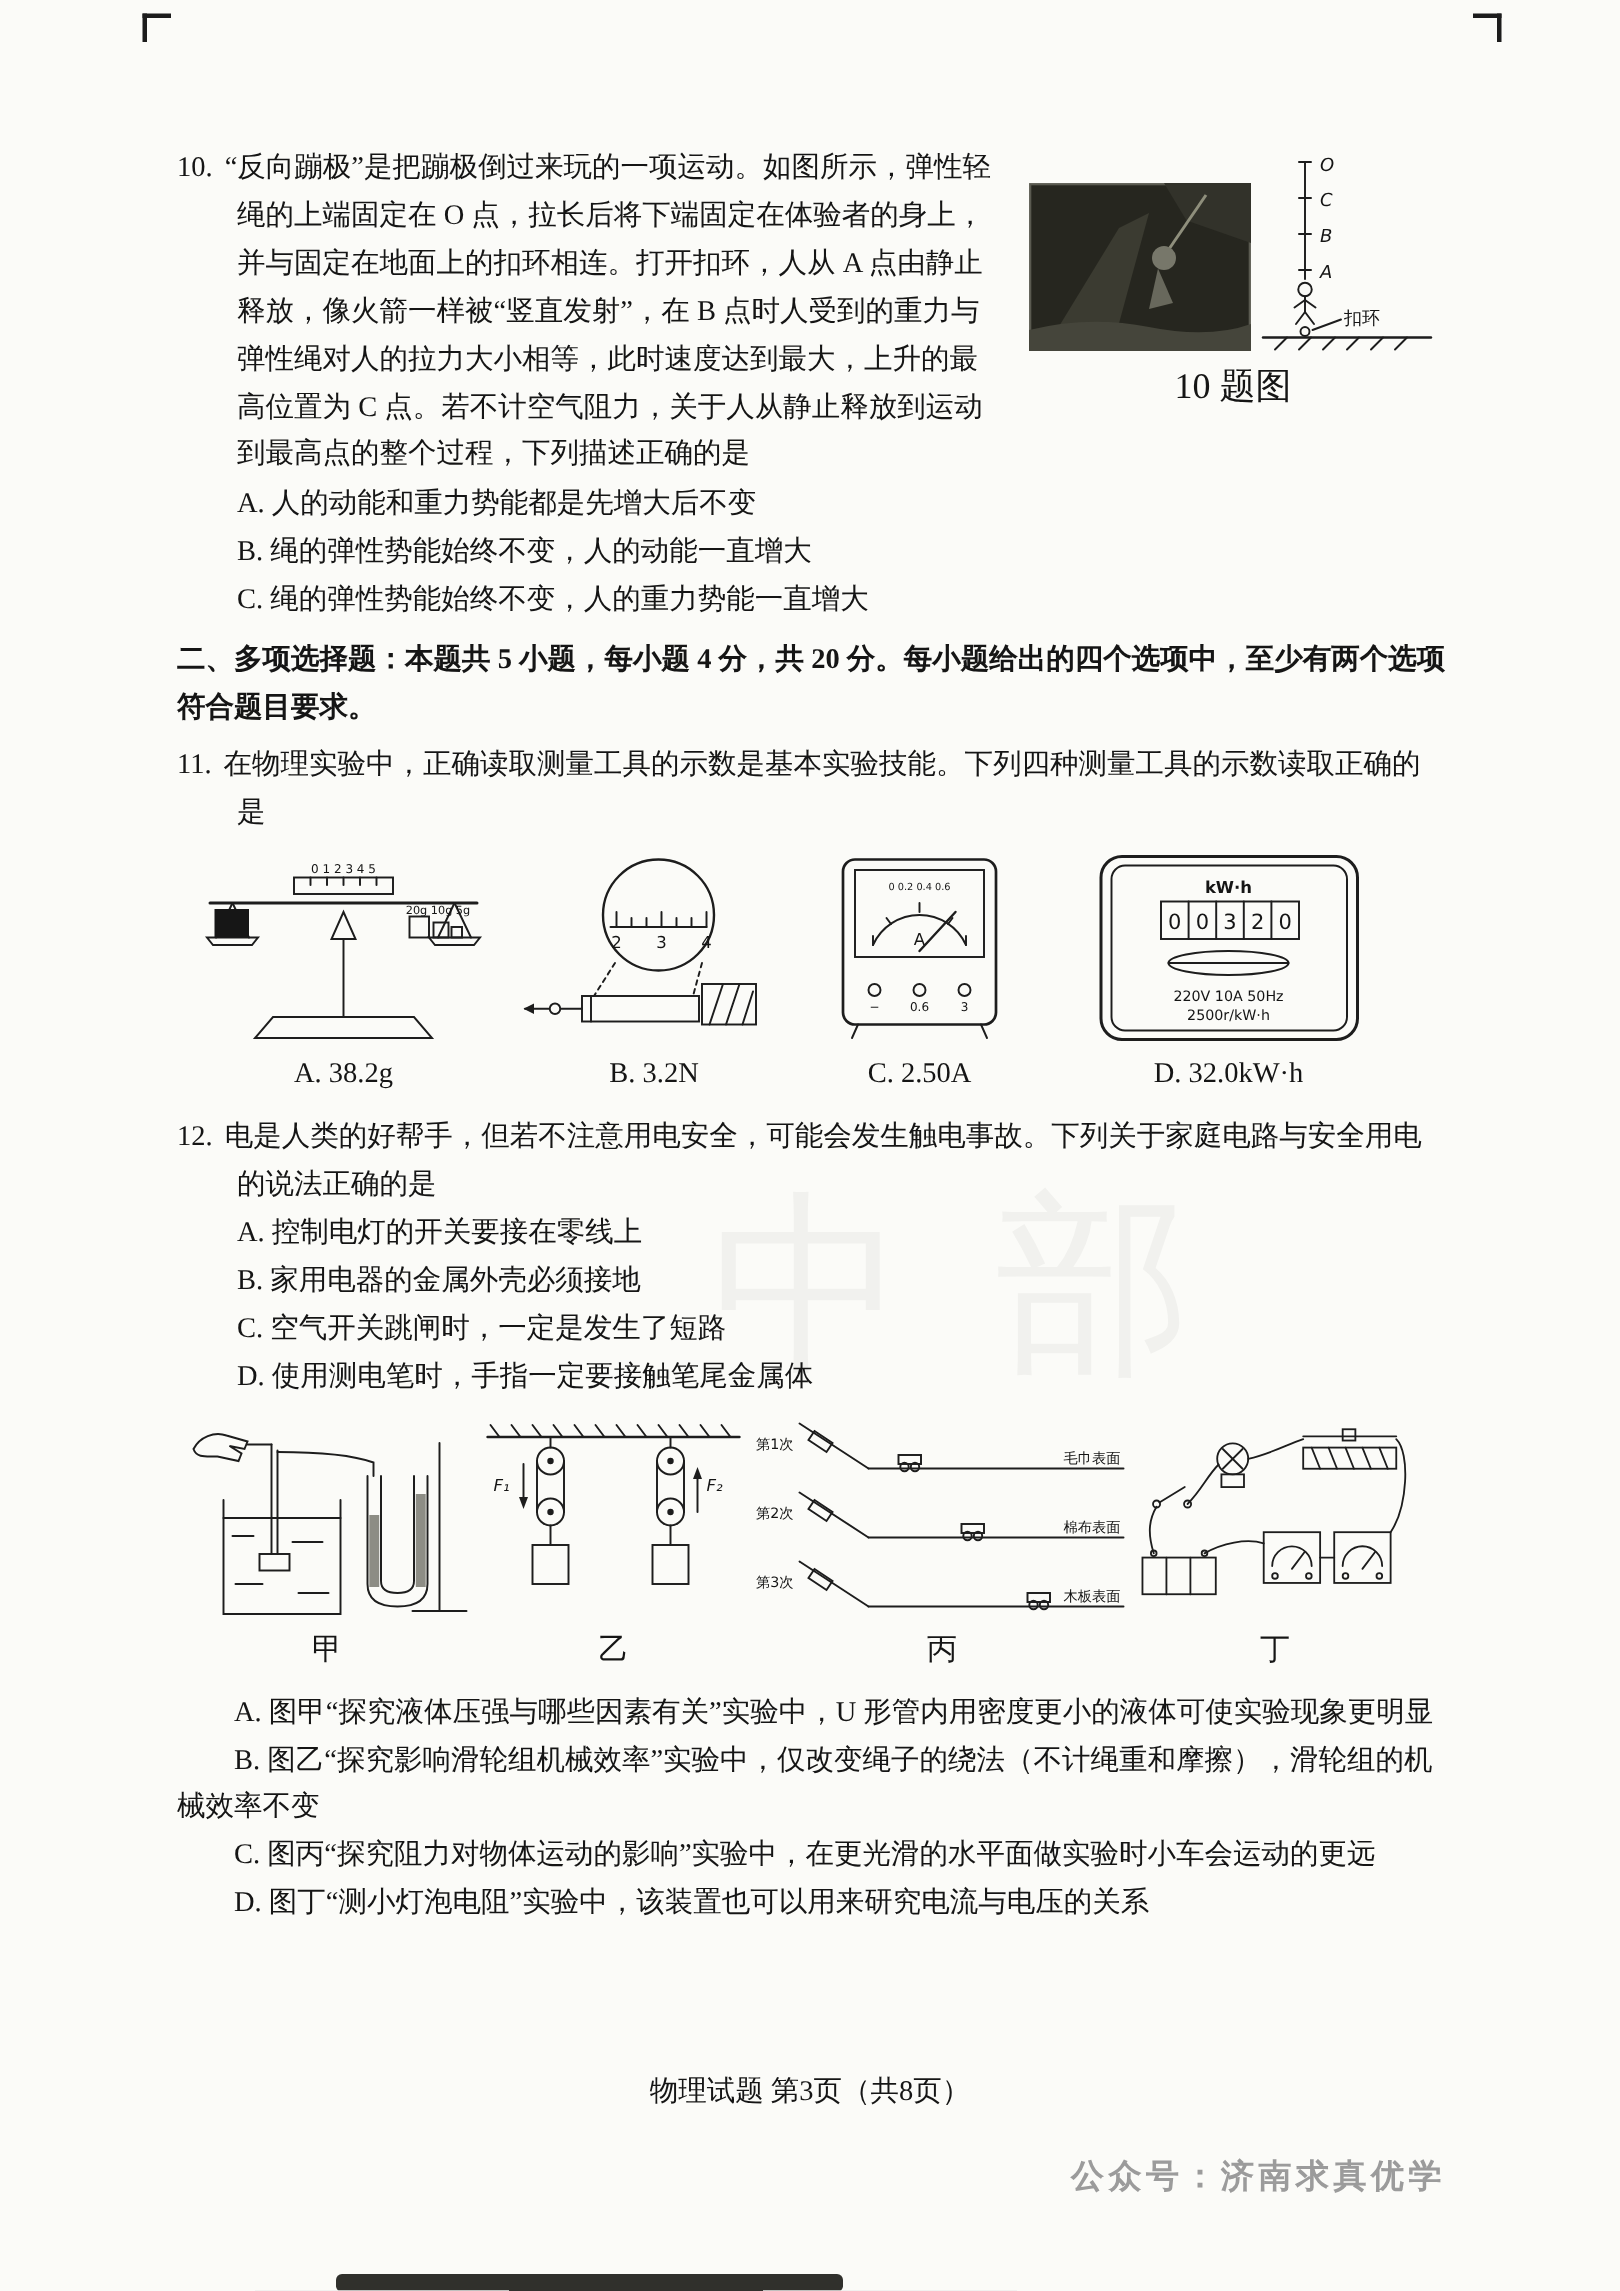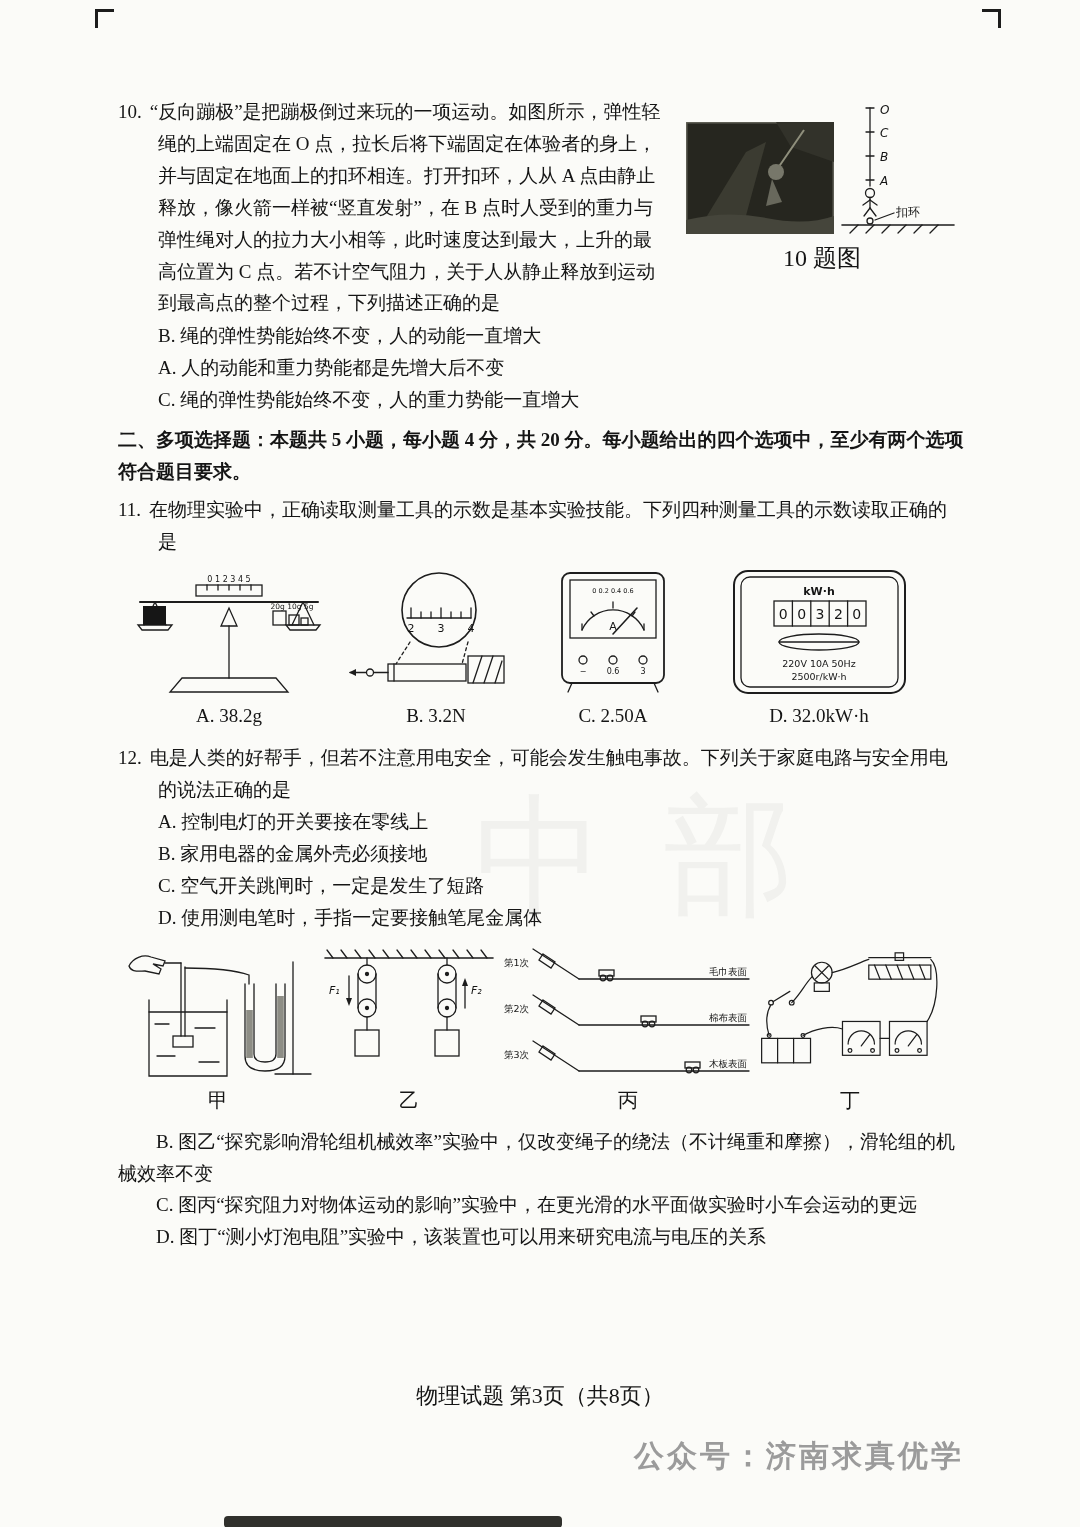--- a/index.html
+++ b/index.html
@@ -27,23 +27,23 @@
   .ansrow { display:flex; margin:4px 0 10px 0; }
   .lblrow { display:flex; margin:2px 0 8px 0; font-size:20px; }
   .cell { display:flex; justify-content:center; align-items:flex-end; }
   .c1{width:222px}.c2{width:192px}.c3{width:162px}.c4{width:250px}
   .g1{width:200px}.g2{width:182px}.g3{width:256px}.g4{width:188px}
 
   
   .page svg text { fill:#151515; font-family:"DejaVu Sans","Liberation Sans",sans-serif; }
   .page svg g.s { stroke:#1d1d1d; fill:none; stroke-width:1.3px; stroke-linecap:round; }
 
-  .footer { position:absolute; left:0; right:0; top:1381px; text-align:center; font-size:22px; }
+  .footer { position:absolute; left:0; right:0; top:1381px; text-align:center; font-size:19px; }
   .wm-bottom {
-    position:absolute; top:1436px; right:116px; font-size:30px; color:#9b9b9b;
+    position:absolute; top:1436px; right:116px; font-size:22px; color:#9b9b9b;
     letter-spacing:3px; font-weight:600;
   }
   .wm-center {
     position:absolute; top:770px; left:474px; font-size:130px; letter-spacing:60px;
     color:rgba(90,90,90,0.06); font-family:"Liberation Sans",sans-serif; white-space:nowrap;
   }
   .corner { position:absolute; width:19px; height:19px; }
   .corner.tl { left:95px; top:9px; border-left:3px solid #1c1c1c; border-top:3px solid #1c1c1c; }
   .corner.tr { right:79px; top:9px; border-right:3px solid #1c1c1c; border-top:3px solid #1c1c1c; }
   .bottom-strip { position:absolute; left:224px; top:1516px; width:338px; height:12px; background:#30302c; border-radius:4px; }
@@ -98,22 +98,22 @@
             <text x="40" y="37" font-size="12" font-style="italic">C</text>
             <text x="40" y="61" font-size="12" font-style="italic">B</text>
             <text x="40" y="85" font-size="12" font-style="italic">A</text>
             <text x="56" y="116" font-size="12">扣环</text>
           </svg>
         </div>
         <div class="figcap">10 题图</div>
       </div>
       <p class="hang"><span class="qnum">10.</span><span>“反向蹦极”是把蹦极倒过来玩的一项运动。如图所示，弹性轻绳的上端固定在 O 点，拉长后将下端固定在体验者的身上，并与固定在地面上的扣环相连。打开扣环，人从 A 点由静止释放，像火箭一样被“竖直发射”，在 B 点时人受到的重力与弹性绳对人的拉力大小相等，此时速度达到最大，上升的最高位置为 C 点。若不计空气阻力，关于人从静止释放到运动到最高点的整个过程，下列描述正确的是</span></p>
       <div class="opts">
+        <p class="opt">A. 人的动能和重力势能都是先增大后不变</p>
         <p class="opt">B. 绳的弹性势能始终不变，人的动能一直增大</p>
-        <p class="opt">A. 人的动能和重力势能都是先增大后不变</p>
         <p class="opt">C. 绳的弹性势能始终不变，人的重力势能一直增大</p>
       </div>
     </div>
 
     <p class="sec">二、多项选择题：本题共 5 小题，每小题 4 分，共 20 分。每小题给出的四个选项中，至少有两个选项符合题目要求。</p>
 
     <div>
       <p class="hang"><span class="qnum">11.</span><span>在物理实验中，正确读取测量工具的示数是基本实验技能。下列四种测量工具的示数读取正确的是</span></p>
 
       <div class="figrow">
@@ -393,20 +393,21 @@
         </div>
       </div>
 
       <div class="lblrow">
         <div class="cell g1">甲</div>
         <div class="cell g2">乙</div>
         <div class="cell g3">丙</div>
         <div class="cell g4">丁</div>
       </div>
 
+      <p class="para-indent">A. 图甲“探究液体压强与哪些因素有关”实验中，U 形管内用密度更小的液体可使实验现象更明显</p>
       <p class="para-indent">B. 图乙“探究影响滑轮组机械效率”实验中，仅改变绳子的绕法（不计绳重和摩擦），滑轮组的机械效率不变</p>
       <p class="para-indent">C. 图丙“探究阻力对物体运动的影响”实验中，在更光滑的水平面做实验时小车会运动的更远</p>
       <p class="para-indent">D. 图丁“测小灯泡电阻”实验中，该装置也可以用来研究电流与电压的关系</p>
     </div>
 
   </div>
 
   <div class="footer">物理试题  第3页（共8页）</div>
   <div class="wm-bottom">公众号：济南求真优学</div>
   <div class="bottom-strip"></div>

